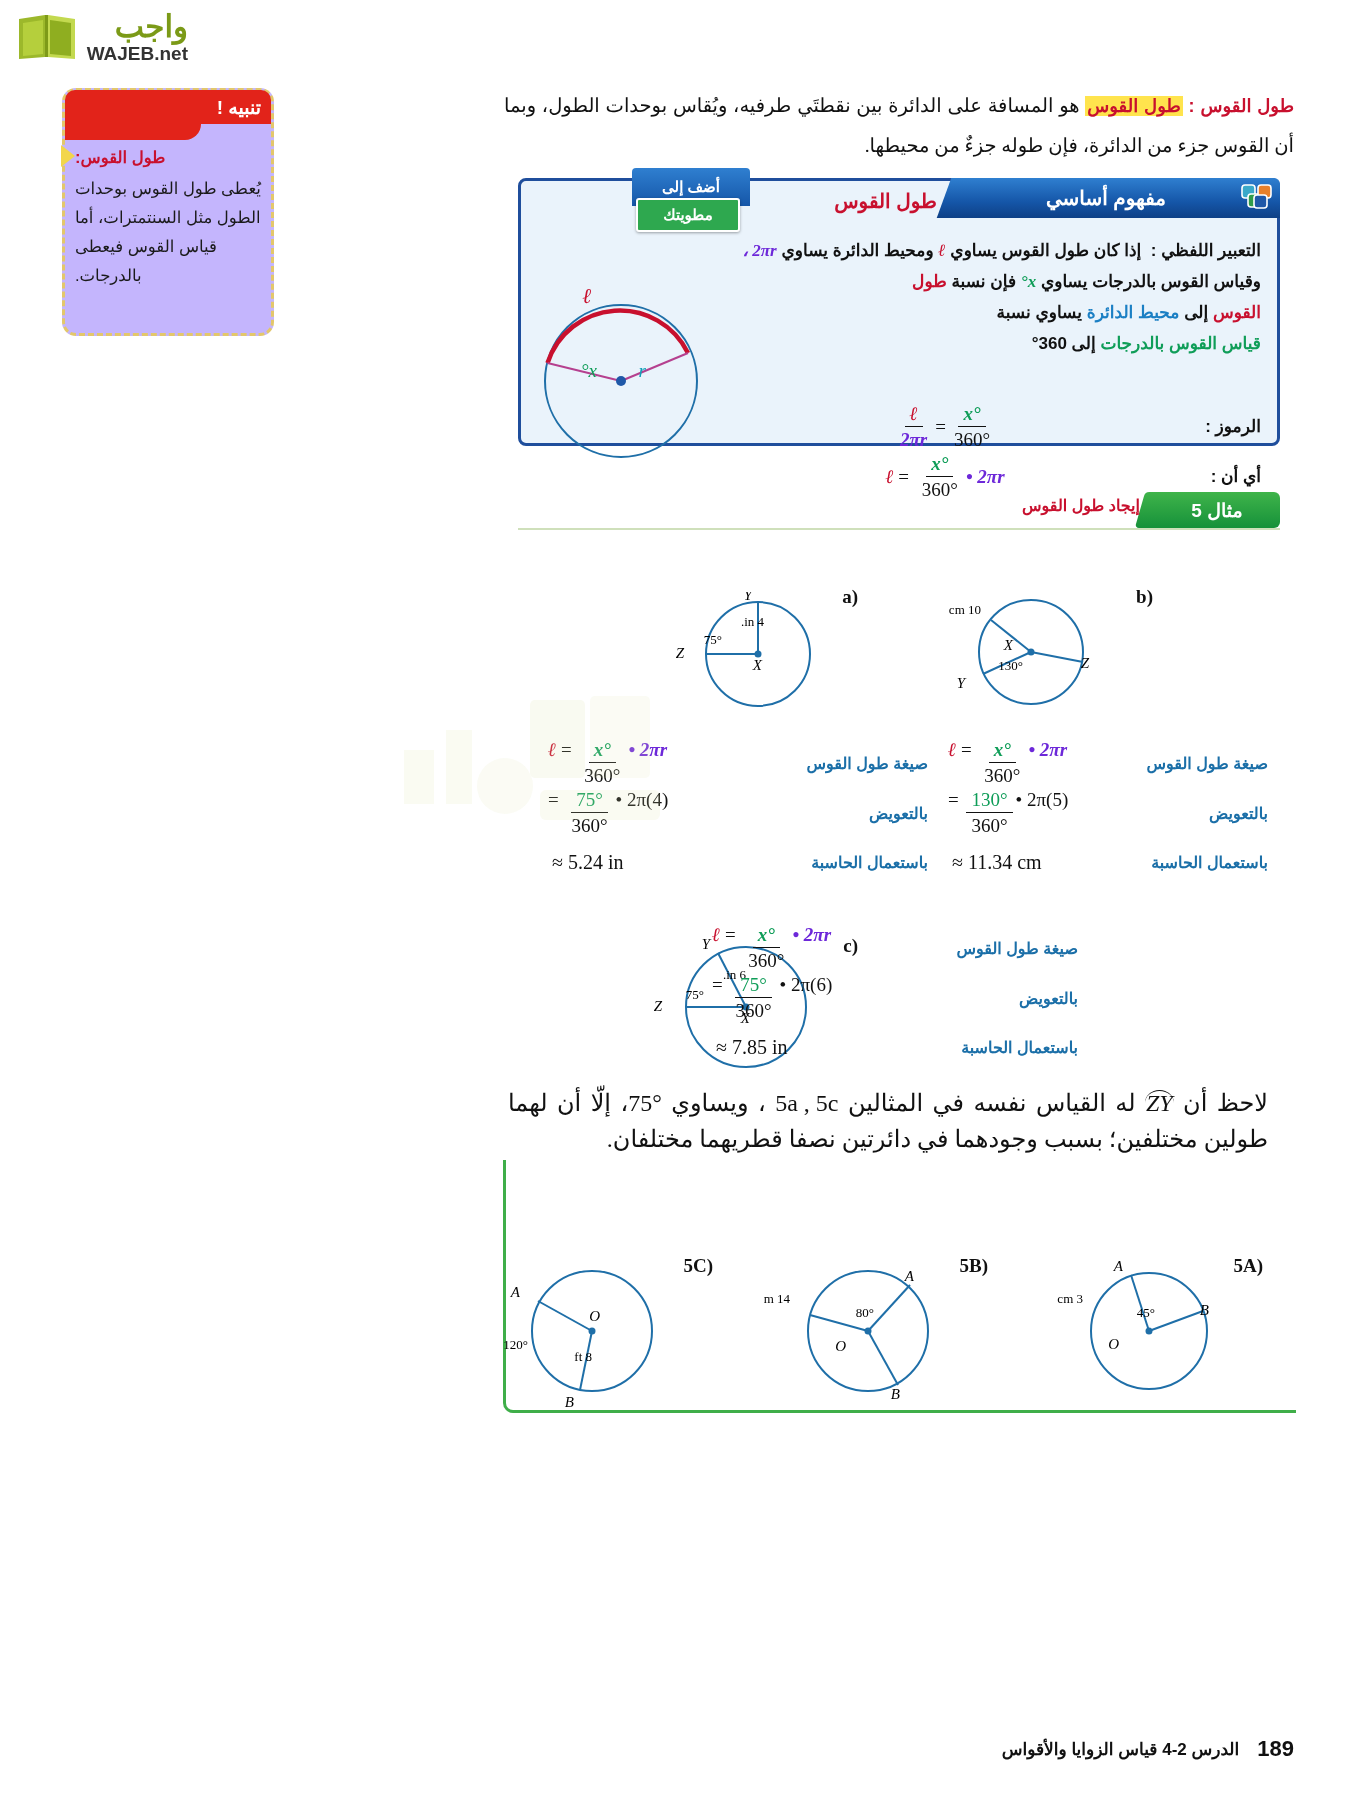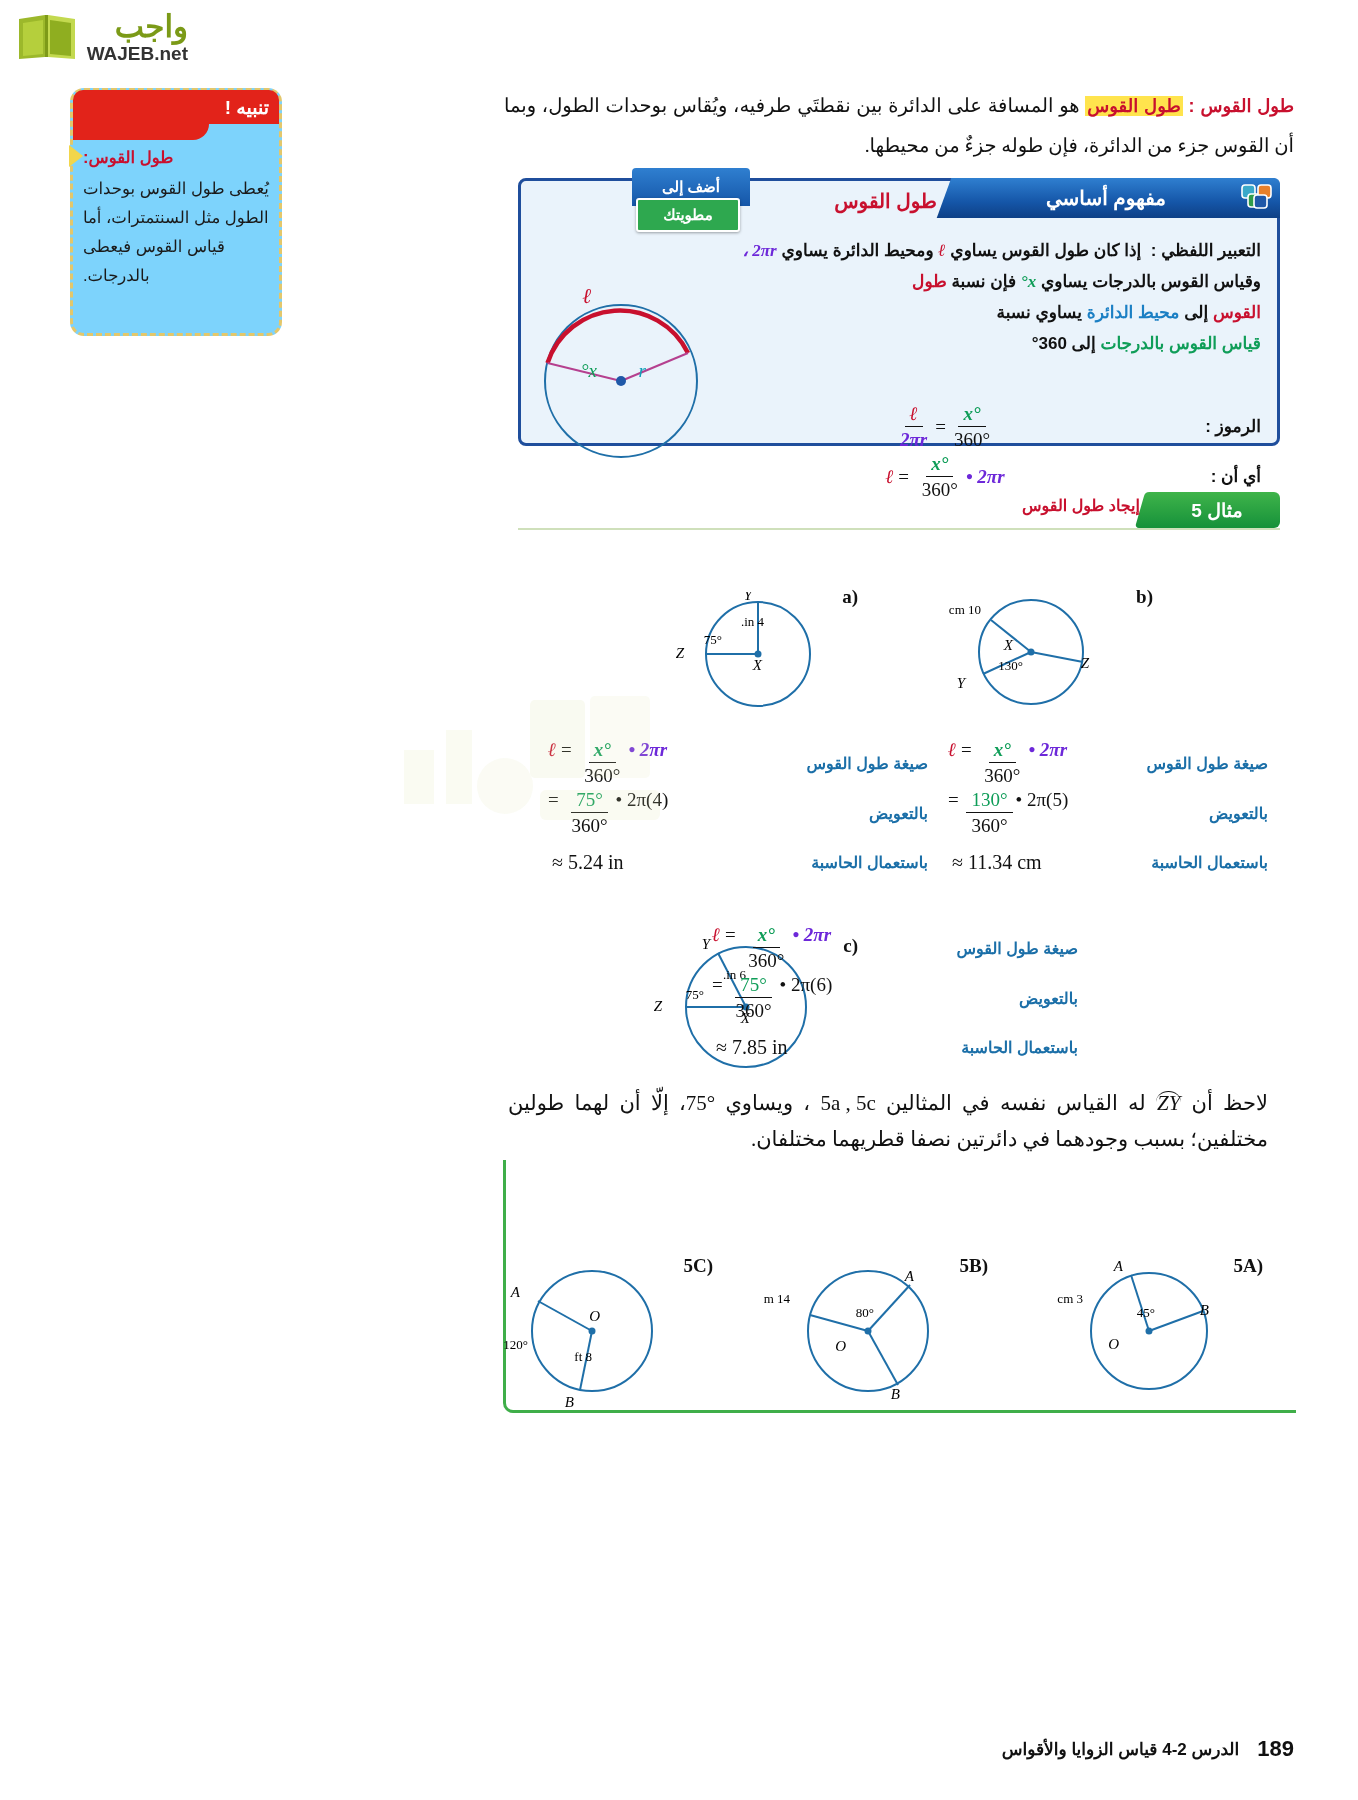--- a/index.html
+++ b/index.html
@@ -23,21 +23,21 @@
   .intro{
     position:absolute;right:64px;top:86px;width:790px;
     font-size:19.5px;line-height:40px;text-align:justify;direction:rtl;
   }
   .hl-term{color:#c8102e;font-weight:bold;font-family:"Liberation Sans",sans-serif;font-size:18px;}
   .hl-yellow{background:#ffe44d;color:#c8102e;font-weight:bold;font-family:"Liberation Sans",sans-serif;font-size:18px;padding:0 2px;}
 
   
   .notice{
     position:absolute;left:62px;top:88px;width:212px;height:248px;
-    border:3px dashed #e3c76b;border-radius:14px;background:#7dd3fc;box-sizing:border-box;margin-left:8px;
+    border:3px dashed #e3c76b;border-radius:14px;background:#c4b5fd;box-sizing:border-box;
   }
   .notice-head{
     position:absolute;left:0;right:0;top:-1px;height:34px;background:#e2231a;
     border-radius:10px 10px 0 0;
     display:flex;align-items:center;justify-content:flex-start;padding-right:10px;
   }
   .notice-head:after{
     content:"";position:absolute;left:0;bottom:-16px;width:66%;height:16px;background:#e2231a;
     border-bottom-right-radius:18px;
   }
@@ -492,21 +492,21 @@
       </div>
     </div>
     <div style="display:flex;align-items:center;direction:rtl;height:44px;">
       <div class="step-lbl" style="width:140px;">باستعمال الحاسبة</div>
       <div style="flex:1;display:flex;justify-content:flex-start;direction:ltr;padding-left:18px;">
         <span class="res">≈ 7.85 in</span>
       </div>
     </div>
   </div>
 
-  <div style="position:absolute;right:90px;top:1085px;width:760px;direction:rtl;text-align:justify;font-size:21px;line-height:36px;">
+  <div style="position:absolute;right:90px;top:1085px;width:760px;direction:rtl;text-align:justify;font-size:24px;line-height:36px;">
     <span>لاحظ أن</span>
     <span style="display:inline-block;direction:ltr;border-top:1.6px solid #111;border-radius:50% 50% 0 0;line-height:1.05;font-style:italic;padding:0 1px;">ZY</span>
     <span>له القياس نفسه في المثالين</span>
     <span style="direction:ltr;display:inline-block;">5a , 5c</span>
     <span>، ويساوي °75، إلّا أن لهما طولين مختلفين؛ بسبب</span>
     <span>وجودهما في دائرتين نصفا قطريهما مختلفان.</span>
   </div>
 
   <div class="green-bracket"></div>
 

